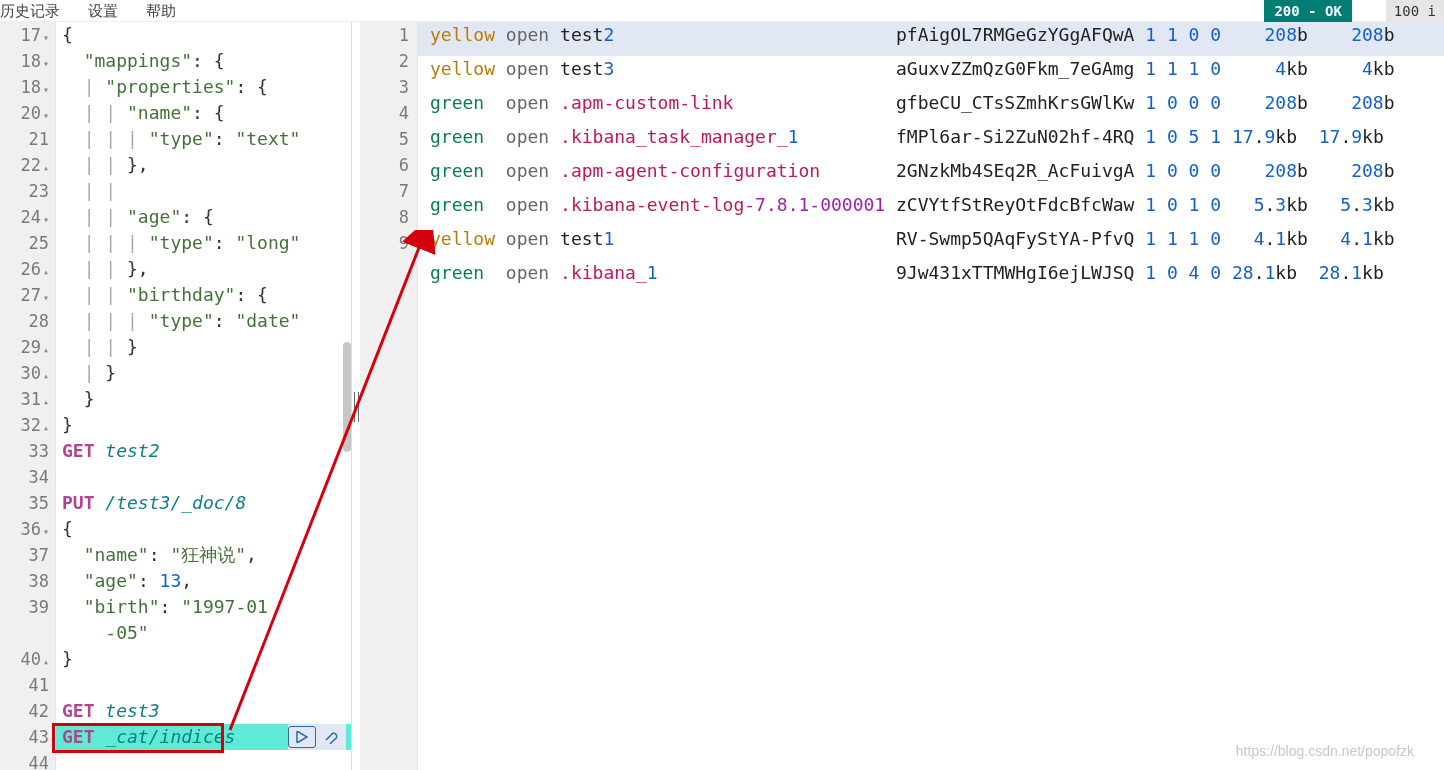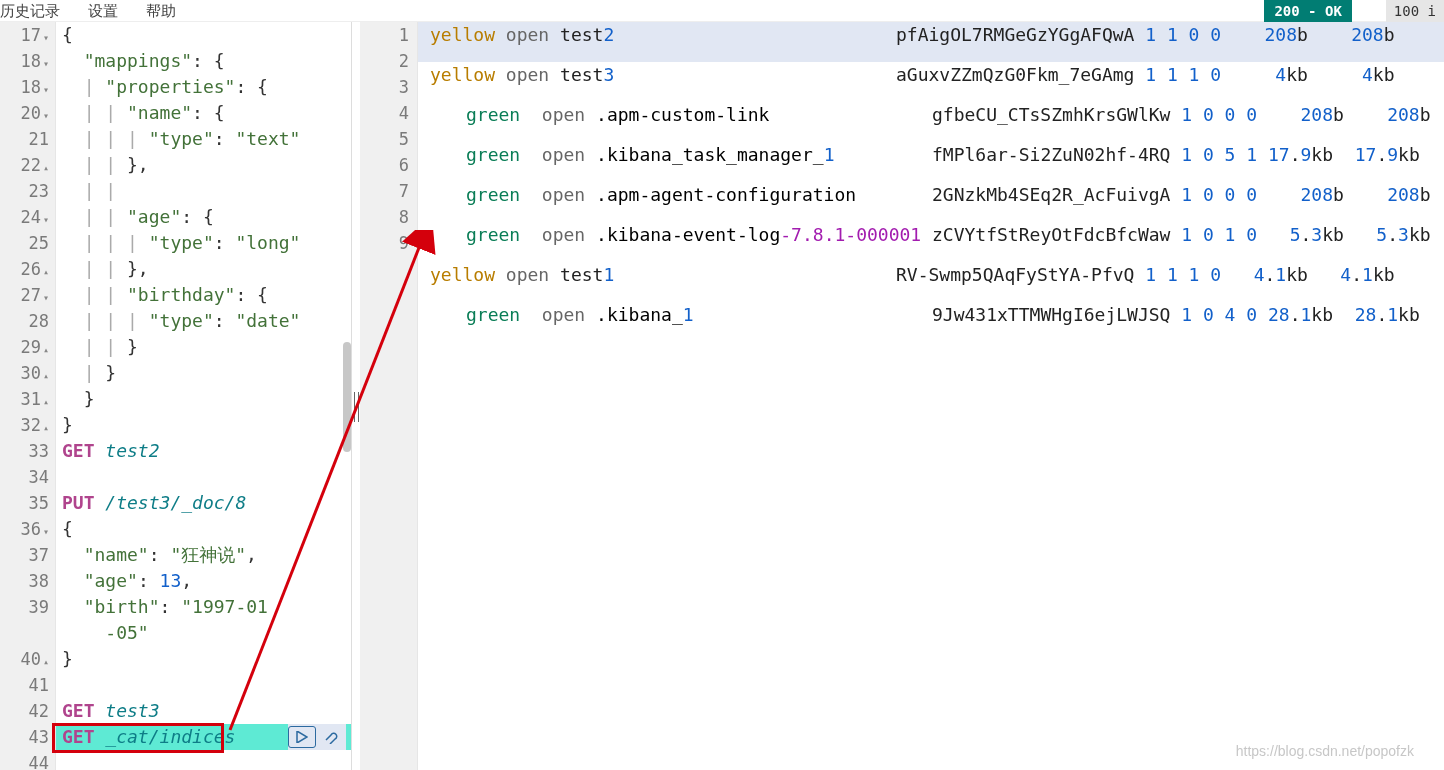--- a/index.html
+++ b/index.html
@@ -97,29 +97,29 @@
   
   .output .ogutter{
     position:absolute; top:0; left:0; width:58px; height:100%;
     background:#f0f0f0; border-right:1px solid #e6e6e6;
     text-align:right; color:#7a7a7a; font-size:17px; padding-right:8px;
   }
   .output .ogutter .ln{ height:26px; }
   .output .otext{
     position:absolute; top:0; left:58px; right:0; padding-left:12px;
   }
-  .output .orow{ height:40px; white-space:pre; }
+  .output .orow{ height:34px; white-space:pre; }
   .output .orow.hl{ background:#e1e7f3; margin-left:-12px; padding-left:12px;}
   .yellow{ color:#b87d00; }
-  .greenw{ color:#0a7d56;margin-left:36px; }
+  .greenw{ color:#0a7d56; }
   .open{ color:#666; }
   .idx, .uuid{ color:#222; }
   .numtok{ color:#1260ca; }
   .plain{ color:#222; }
-  .sysidx{ color:#000000; }
+  .sysidx{ color:#be185d; }
   .versuffix{ color:#a21caf; }
 
   
   .line-actions{
     position:absolute; left:288px; display:flex; gap:0;
     background:#e1e7f3; height:26px; align-items:center;
   }
   .line-actions .btn{
     width:28px; height:22px; display:flex; align-items:center; justify-content:center;
     color:#2c6aa0;

